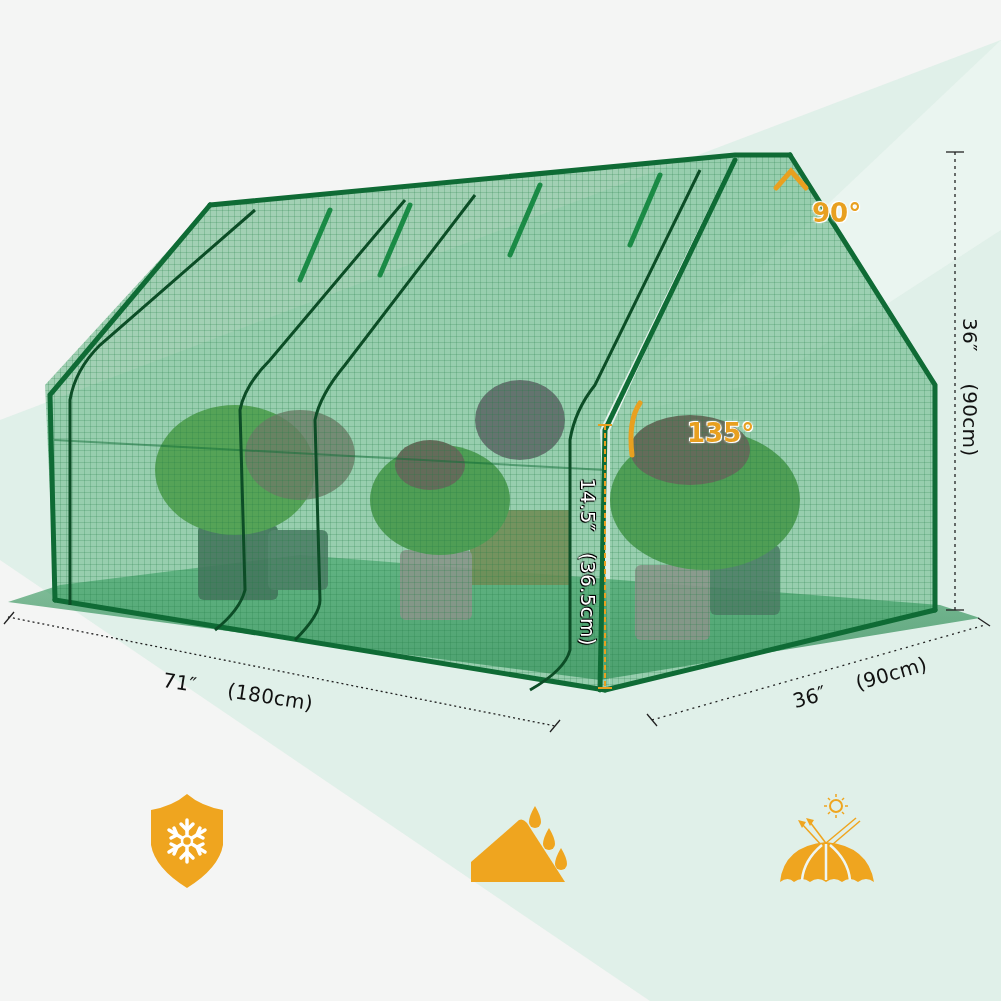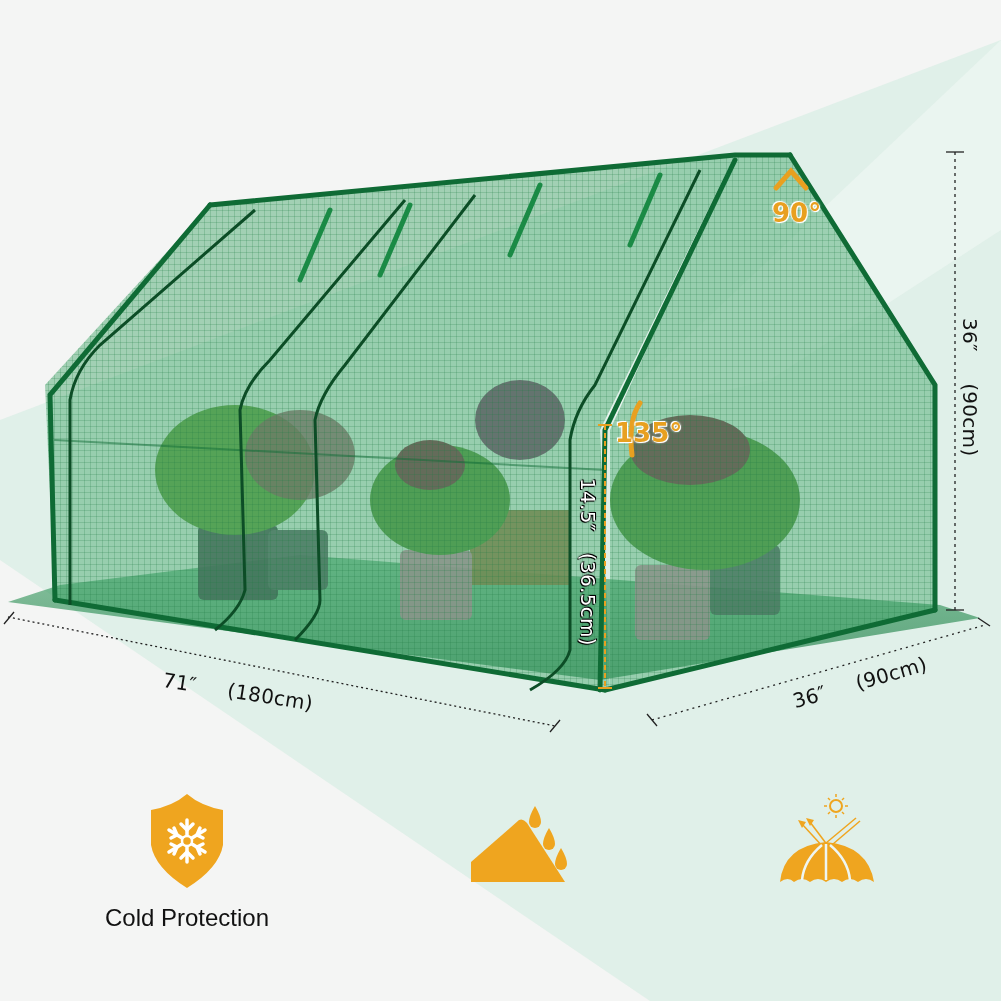--- a/index.html
+++ b/index.html
@@ -117,22 +117,22 @@
       <line x1="598" y1="425" x2="612" y2="425"></line>
       <line x1="598" y1="688" x2="612" y2="688"></line>
     </g>
 
     <g stroke="#e8a020" stroke-width="5" fill="none" stroke-linecap="round">
       <polyline points="776,188 791,171 806,188"></polyline>
       <path d="M640,403 Q628,420 632,455"></path>
     </g>
   </svg>
 
-  <div class="angle-label" style="left:772px;top:198px;">90°</div>
-  <div class="angle-label" style="left:615px;top:418px;">135°</div>
+  <div class="angle-label" style="left:812px;top:198px;">90°</div>
+  <div class="angle-label" style="left:687px;top:418px;">135°</div>
 
   <div class="dim-label" style="left:165px;top:668px;transform:rotate(9deg);transform-origin:left top;">
     <span>71″</span>
     <span style="display:inline-block;width:18px;"></span>
     <span>(180cm)</span>
   </div>
 
   <div class="dim-label" style="left:790px;top:690px;transform:rotate(-16deg);transform-origin:left top;">
     <span>36″</span>
     <span style="display:inline-block;width:18px;"></span>
@@ -160,21 +160,20 @@
         <line x1="42" y1="62" x2="78" y2="40"></line>
         <polyline points="54,34 60,40 66,34"></polyline>
         <polyline points="54,68 60,62 66,68"></polyline>
         <polyline points="44,48 50,45 47,38"></polyline>
         <polyline points="76,54 70,57 73,64"></polyline>
         <polyline points="44,54 50,57 47,64"></polyline>
         <polyline points="76,48 70,45 73,38"></polyline>
       </g>
       <circle cx="60" cy="51" r="5" fill="#EFA51F" stroke="#fff" stroke-width="2.5"></circle>
     </svg>
-    <div class="label">Cold Protection</div>
   </div>
 
   <div class="feature" style="left:387px;">
     <svg class="icon" viewBox="0 0 120 100">
       <path d="M14,72 L62,30 Q66,28 70,33 L108,92 L14,92 Z" fill="#EFA51F"></path>
       <path d="M78,16 Q72,26 72,32 A6,6 0 0 0 84,32 Q84,26 78,16 Z" fill="#EFA51F"></path>
       <path d="M92,38 Q86,48 86,54 A6,6 0 0 0 98,54 Q98,48 92,38 Z" fill="#EFA51F"></path>
       <path d="M104,58 Q98,68 98,74 A6,6 0 0 0 110,74 Q110,68 104,58 Z" fill="#EFA51F"></path>
     </svg>
   </div>

